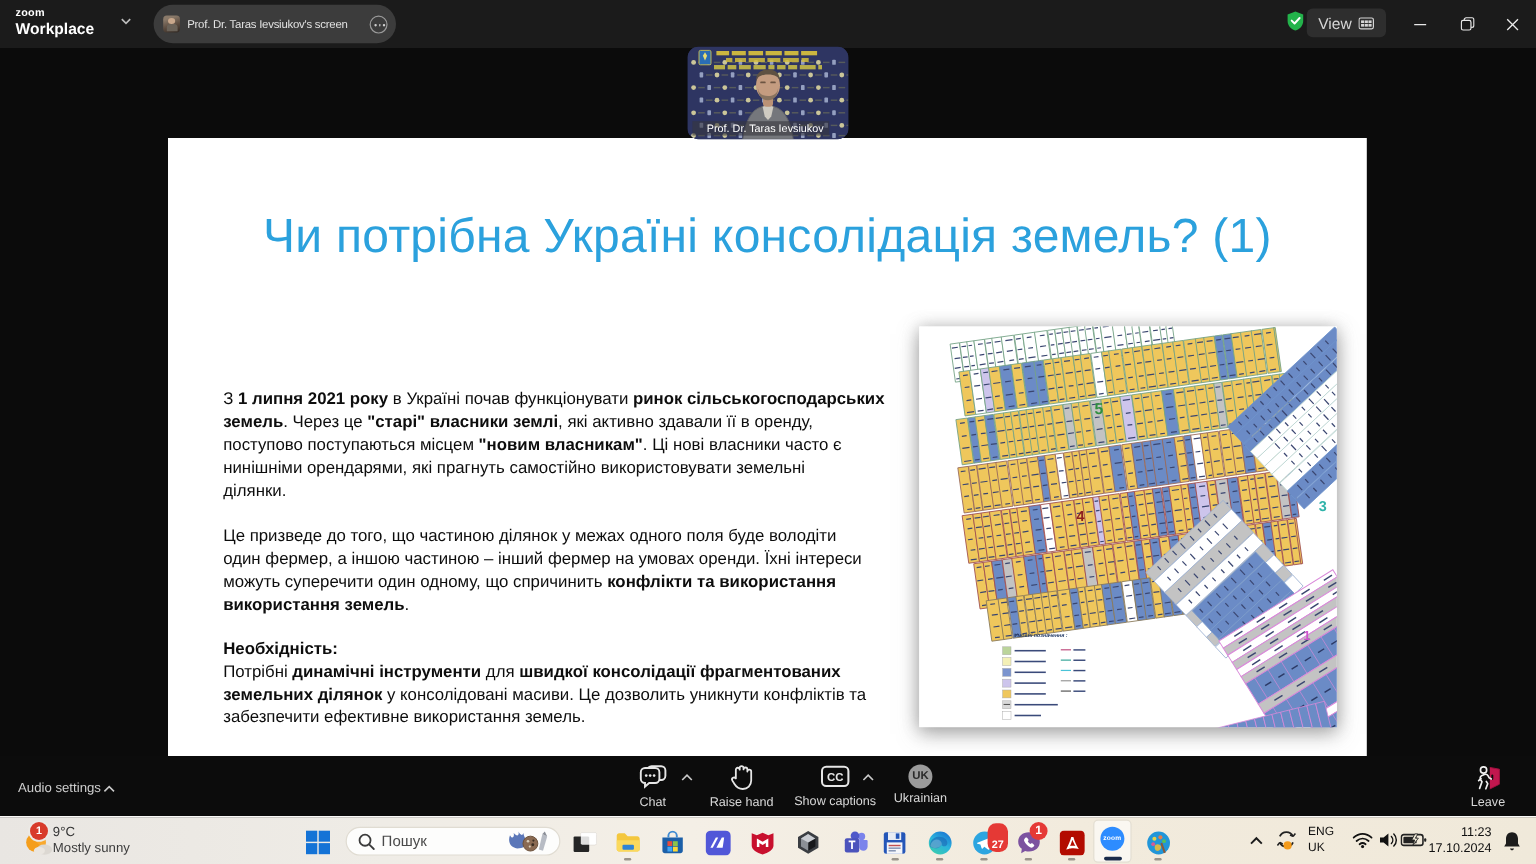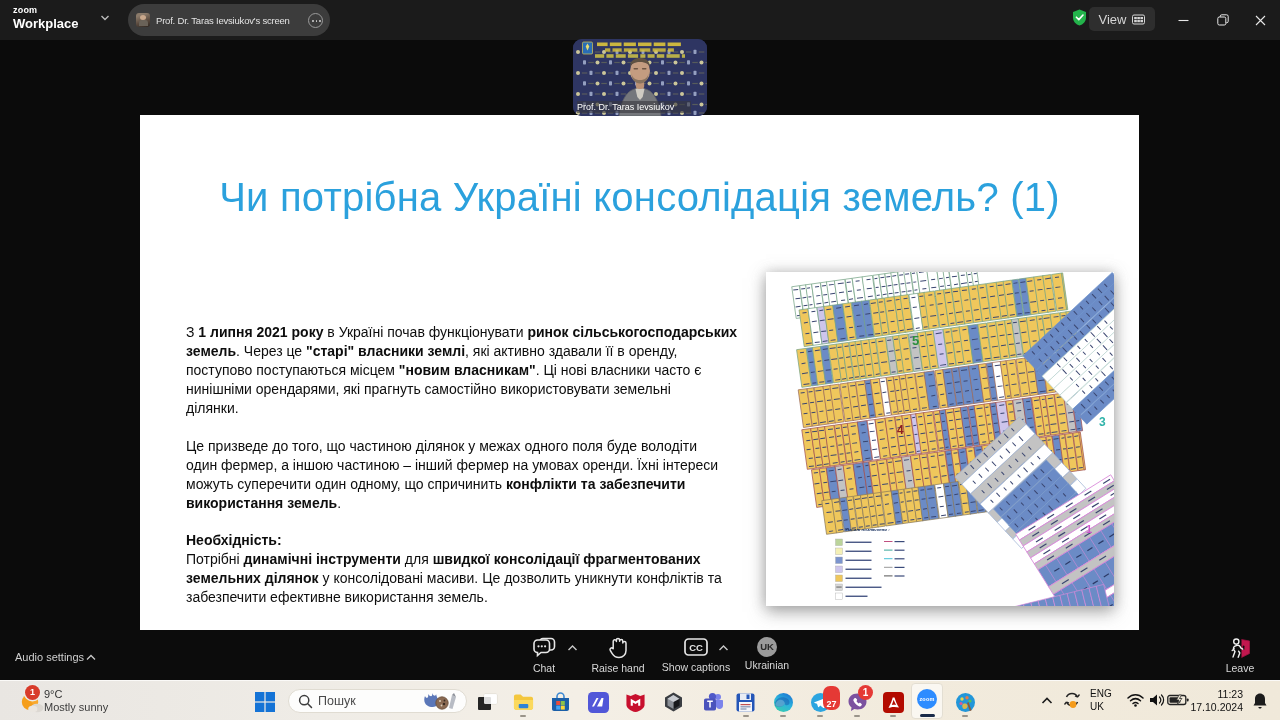--- a/index.html
+++ b/index.html
@@ -17,21 +17,21 @@
 #tabtxt{color:#e3e3e3;font-size:9.5px;letter-spacing:-0.2px;margin-left:6px;white-space:nowrap;flex:none}
 #tabdots{flex:none;margin-left:auto;width:15px;height:15px;border:1px solid #9a9a9a;border-radius:50%;position:relative}
 #tabdots span{position:absolute;top:6.5px;width:1.8px;height:1.8px;border-radius:50%;background:#cfcfcf}
 
 #shield{position:absolute;left:1072px;top:9px}
 #viewpill{position:absolute;left:1089px;top:7px;width:66px;height:24px;background:#2e2e2e;border-radius:5px;display:flex;align-items:center;justify-content:center;gap:6px;color:#d5d5d5;font-size:13px}
 .winbtn{position:absolute;top:0;width:40px;height:40px;display:flex;align-items:center;justify-content:center;color:#e8e8e8}
 
 #stage{position:absolute;left:0;top:40px;width:1280px;height:590px;background:#0b0b0b}
 #thumb{position:absolute;left:573px;top:-1px;width:134px;height:77px;border-radius:9px;overflow:hidden;background:#232b52}
-#thumblbl{position:absolute;left:4px;bottom:3px;right:16px;height:12px;background:rgba(55,55,62,.6);color:#fff;font-size:9px;line-height:12px;padding-left:0;white-space:nowrap}
+#thumblbl{position:absolute;left:4px;bottom:3px;right:16px;height:12px;background:rgba(55,55,62,.6);color:#fff;font-size:9px;line-height:12px;padding-left:12px;white-space:nowrap}
 
 #slide{position:absolute;left:140px;top:75px;width:999px;height:515px;background:#fff;color:#000}
 #stitle{position:absolute;left:0;top:60px;width:999px;text-align:center;font-size:40px;color:#2ba1dd;white-space:nowrap;letter-spacing:0.21px}
 .para{position:absolute;left:46px;font-size:14px;line-height:19px;white-space:nowrap;color:#0d0d0d}
 #mapbox{position:absolute;left:626px;top:157px;width:348px;height:334px;background:#fff;box-shadow:0 6px 16px rgba(110,110,110,.55),0 0 12px rgba(140,140,140,.4)}
 
 #toolbar{position:absolute;left:0;top:630px;width:1280px;height:50px;background:#0c0c0c;color:#d8d8d8}
 .tbitem{position:absolute;top:7px;text-align:center;font-size:10.5px;color:#d8d8d8}
 .tbcaret{position:absolute;color:#c9c9c9}
 
@@ -106,21 +106,21 @@
     <div class="para" style="top:208px">
       З <b>1 липня 2021 року</b> в Україні почав функціонувати <b>ринок сільськогосподарських</b><br>
       <b>земель</b>. Через це <b>"старі" власники землі</b>, які активно здавали її в оренду,<br>
       поступово поступаються місцем <b>"новим власникам"</b>. Ці нові власники часто є<br>
       нинішніми орендарями, які прагнуть самостійно використовувати земельні<br>
       ділянки.
     </div>
     <div class="para" style="top:322px">
       Це призведе до того, що частиною ділянок у межах одного поля буде володіти<br>
       один фермер, а іншою частиною – інший фермер на умовах оренди. Їхні інтереси<br>
-      можуть суперечити один одному, що спричинить <b>конфлікти та забезпечити</b><br>
+      можуть суперечити один одному, що спричинить <b>конфлікти та використання</b><br>
       <b>використання земель</b>.
     </div>
     <div class="para" style="top:416px">
       <b>Необхідність:</b><br>
       Потрібні <b>динамічні інструменти</b> для <b>швидкої консолідації фрагментованих</b><br>
       <b>земельних ділянок</b> у консолідовані масиви. Це дозволить уникнути конфліктів та<br>
       забезпечити ефективне використання земель.
     </div>
     <div id="mapbox">
         <svg width="348" height="334" viewBox="0 0 348 334" style="display:block">

